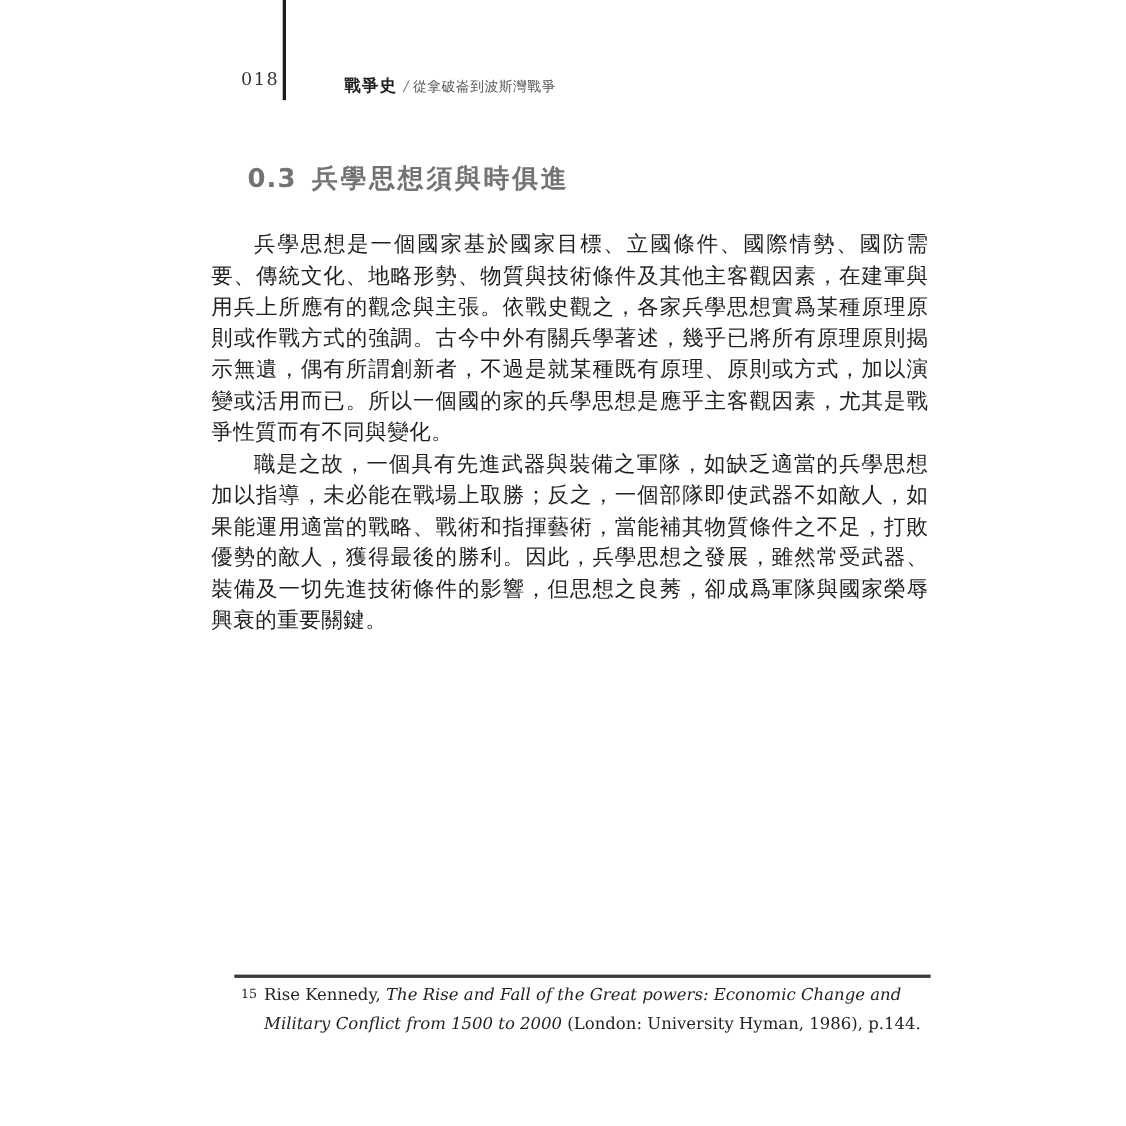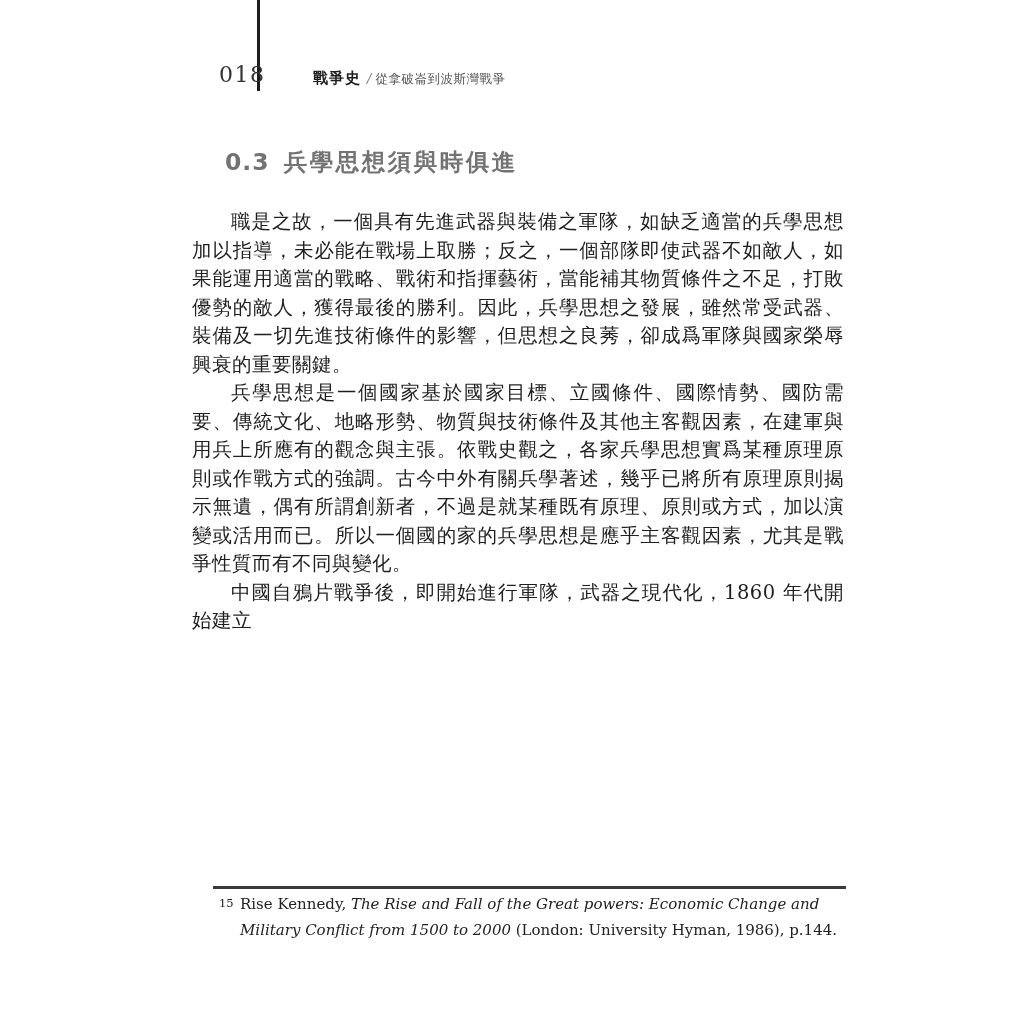--- a/index.html
+++ b/index.html
@@ -12,21 +12,21 @@
     color:#1f1f1f;
   }
 
   
   .header-vrule {
     position:absolute; left:257px; top:0; width:3px; height:91px;
     background:#1c1c1c;
   }
   .page-number {
     position:absolute; left:219px; top:62px;
-    font-size:22px; letter-spacing:1.5px; color:#333;
+    font-size:16px; letter-spacing:1.5px; color:#333;
     font-family:"DejaVu Serif","Liberation Serif",serif;
   }
   .running-head {
     position:absolute; left:268px; top:68px;
     white-space:nowrap;
     padding-left:45px;
   }
   .running-head .book {
     font-family:"DejaVu Sans","Liberation Sans",sans-serif;
     font-weight:bold; font-size:15px; color:#1c1c1c; letter-spacing:1px;
@@ -90,23 +90,22 @@
   <div class="running-head">
     <span class="book">戰爭史</span><span class="slash">/</span><span class="sub">從拿破崙到波斯灣戰爭</span>
   </div>
 
   <div class="body-text">
 
     <h2 class="section-heading">
       <span class="sec-num">0.3</span><span>兵學思想須與時俱進</span>
     </h2>
 
+    <p>兵學思想是一個國家基於國家目標、立國條件、國際情勢、國防需要、傳統文化、地略形勢、物質與技術條件及其他主客觀因素，在建軍與用兵上所應有的觀念與主張。依戰史觀之，各家兵學思想實爲某種原理原則或作戰方式的強調。古今中外有關兵學著述，幾乎已將所有原理原則揭示無遺，偶有所謂創新者，不過是就某種既有原理、原則或方式，加以演變或活用而已。所以一個國的家的兵學思想是應乎主客觀因素，尤其是戰爭性質而有不同與變化。</p>
     <p>職是之故，一個具有先進武器與裝備之軍隊，如缺乏適當的兵學思想加以指導，未必能在戰場上取勝；反之，一個部隊即使武器不如敵人，如果能運用適當的戰略、戰術和指揮藝術，當能補其物質條件之不足，打敗優勢的敵人，獲得最後的勝利。因此，兵學思想之發展，雖然常受武器、裝備及一切先進技術條件的影響，但思想之良莠，卻成爲軍隊與國家榮辱興衰的重要關鍵。</p>
-    <p>兵學思想是一個國家基於國家目標、立國條件、國際情勢、國防需要、傳統文化、地略形勢、物質與技術條件及其他主客觀因素，在建軍與用兵上所應有的觀念與主張。依戰史觀之，各家兵學思想實爲某種原理原則或作戰方式的強調。古今中外有關兵學著述，幾乎已將所有原理原則揭示無遺，偶有所謂創新者，不過是就某種既有原理、原則或方式，加以演變或活用而已。所以一個國的家的兵學思想是應乎主客觀因素，尤其是戰爭性質而有不同與變化。</p>
-    <p>中國自鴉片戰爭後，即開始進行軍隊，武器之現代化，1860 年代開始建立</p>
   </div>
 
   <div class="footnote-rule"></div>
   <div class="footnote">
     <span class="fn-marker">15</span><span>Rise Kennedy, </span><em>The Rise and Fall of the Great powers: Economic Change and Military Conflict from 1500 to 2000</em><span> (London: University Hyman, 1986), p.144.</span>
   </div>
 
 </div>
 
 </body></html>

